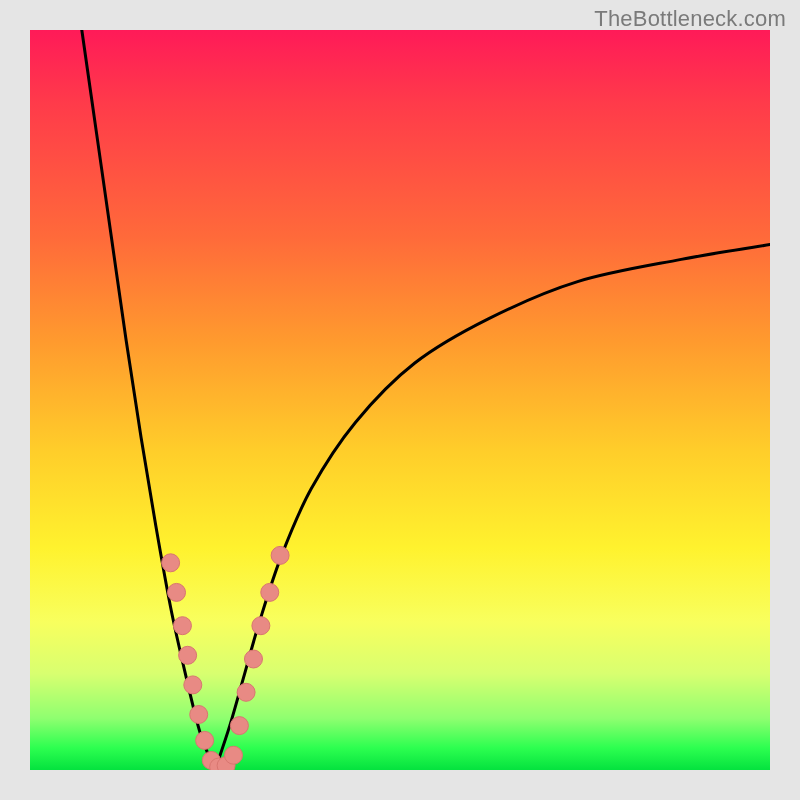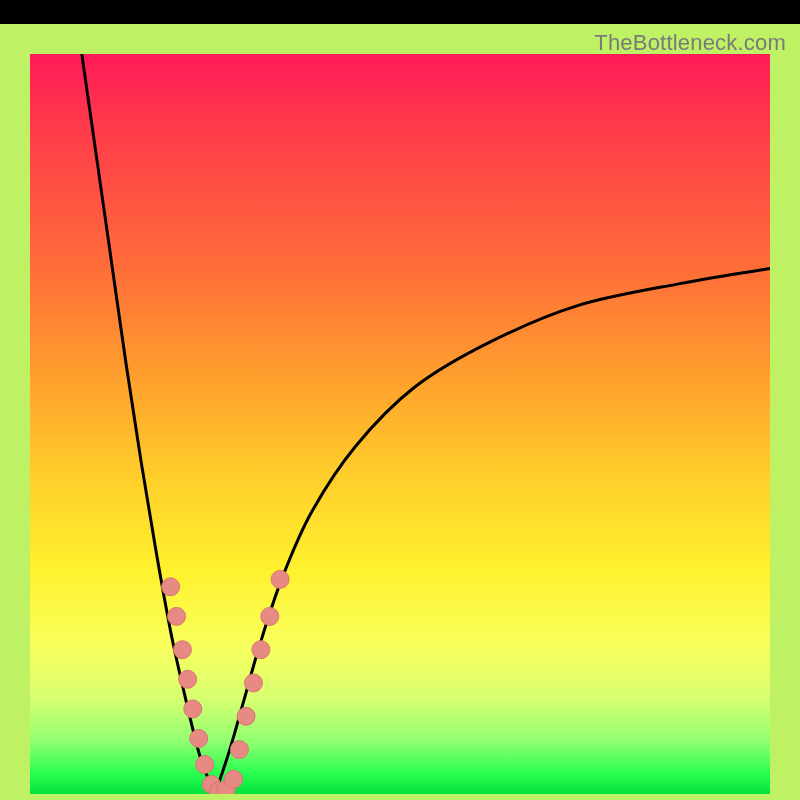--- a/index.html
+++ b/index.html
@@ -7,22 +7,21 @@
     padding: 0;
     width: 800px;
     height: 800px;
     overflow: hidden;
     background: #000;
     font-family: Arial, Helvetica, sans-serif;
   }
   .frame {
     position: absolute;
     inset: 0;
-    background: #bef264;
-    margin-top: 24px;
+    background: #e5e5e5;
   }
   .plot {
     position: absolute;
     left: 30px;
     top: 30px;
     width: 740px;
     height: 740px;
     
     background: linear-gradient(
       to bottom,

